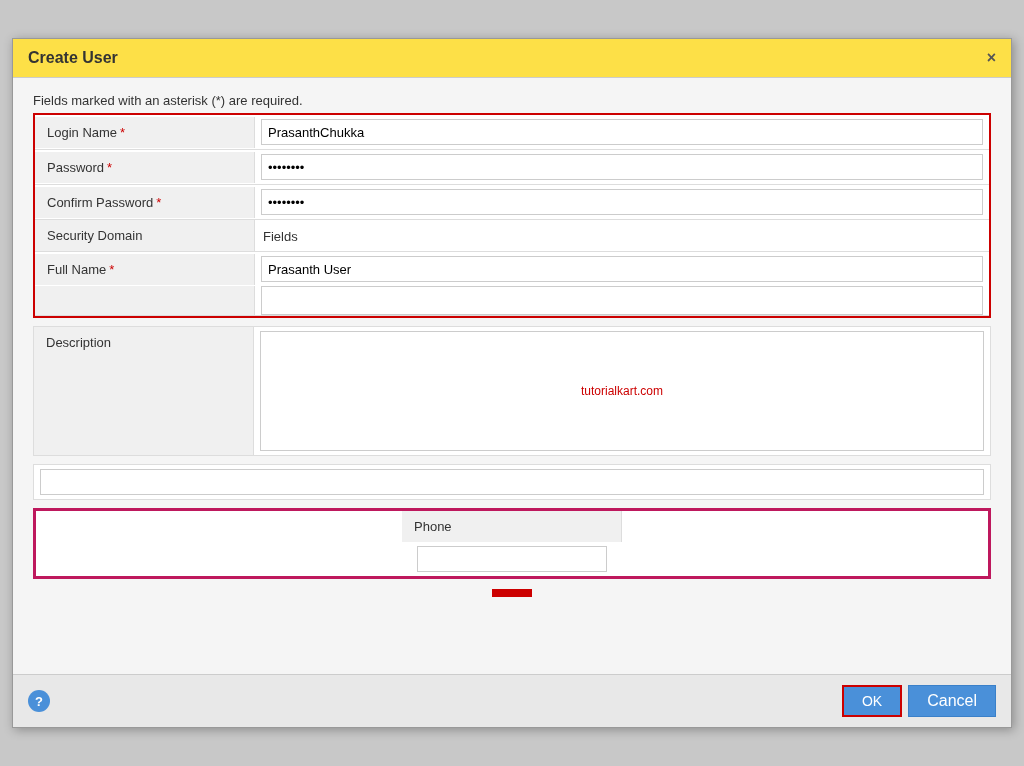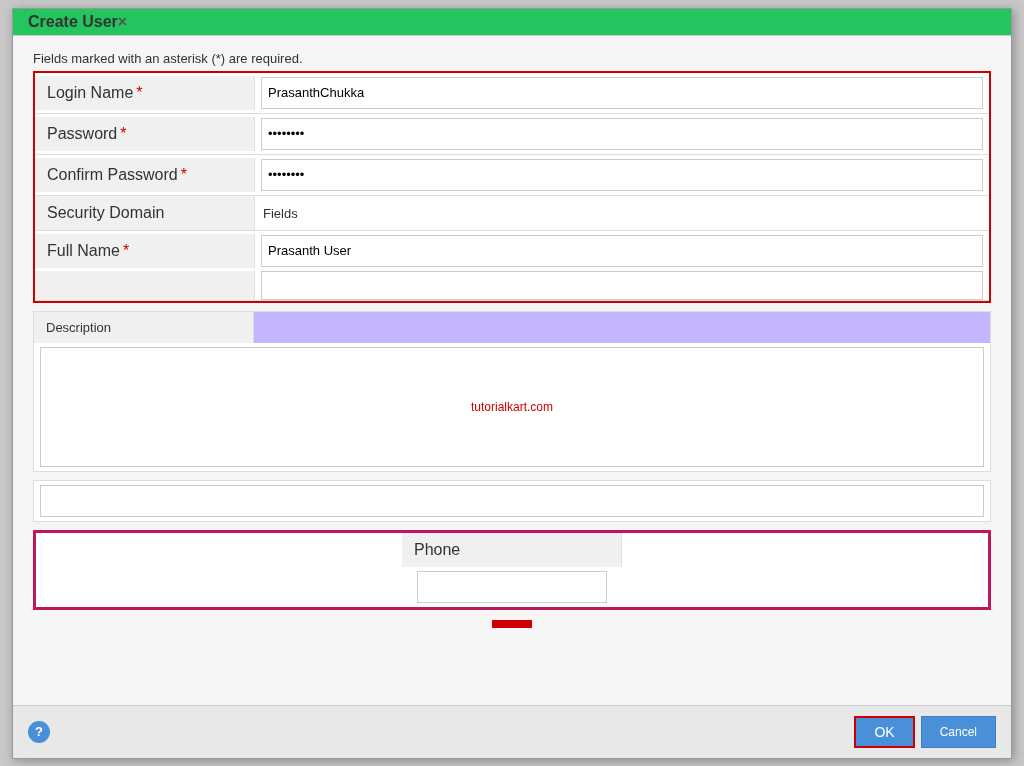--- a/index.html
+++ b/index.html
@@ -31,25 +31,26 @@
     }
 
     .dialog {
       width: 1000px;
       background: #f0f0f0;
       border: 1px solid #999;
       box-shadow: 2px 2px 10px rgba(0,0,0,0.3);
     }
 
     .dialog-header {
-      background: #22c55e;
+      background: #fde047;
       border-bottom: 1px solid #ccc;
-      padding: 4px 15px;
-      display: flex;
-      align-items: center;
+      padding: 10px 15px;
+      display: flex;
+      align-items: center;
+      justify-content: space-between;
     }
 
     .dialog-title {
       font-size: 16px;
       font-weight: bold;
       color: #333;
     }
 
     .close-btn {
       cursor: pointer;
@@ -86,42 +87,42 @@
 
     .form-row:last-child {
       border-bottom: none;
     }
 
     .form-label {
       width: 220px;
       min-width: 220px;
       padding: 8px 12px;
       color: #333;
-      font-size: 16px;
+      font-size: 13px;
       background: #f0f0f0;
       border-right: 1px solid #ddd;
     }
 
     .required-star {
       color: #cc0000;
       margin-left: 3px;
     }
 
     .form-value {
       flex: 1;
       padding: 4px 6px;
       background: #fff;
     }
 
     .form-input {
       width: 100%;
       border: 1px solid #ccc;
       padding: 4px 6px;
       font-size: 13px;
-      height: 32px;
+      height: 26px;
       outline: none;
     }
 
     .static-value {
       font-size: 13px;
       color: #333;
       padding: 4px 2px;
     }
 
     .watermark-text {
@@ -171,21 +172,21 @@
       font-size: 14px;
       cursor: pointer;
       font-weight: normal;
     }
 
     .btn-cancel {
       padding: 6px 18px;
       background: #4a90d9;
       color: white;
       border: 1px solid #3a80c9;
-      font-size: 12px;
+      font-size: 16px;
       cursor: pointer;
     }
 
     .extra-row {
       display: flex;
       align-items: center;
       border-bottom: 1px solid #ddd;
       background: #fff;
       height: 30px;
     }
@@ -205,22 +206,21 @@
       height: 100%;
       background: #fff;
       border: 1px solid #ccc;
       margin: 2px 6px;
     }
 
     .description-row {
       display: flex;
       align-items: stretch;
       border-bottom: 1px solid #ddd;
-      background: #c4b5fd;
-      flex-direction: column;
+      background: #fde047;
     }
 
     .description-label {
       width: 220px;
       min-width: 220px;
       padding: 8px 12px;
       color: #333;
       font-size: 13px;
       background: #f0f0f0;
       border-right: 1px solid #ddd;

